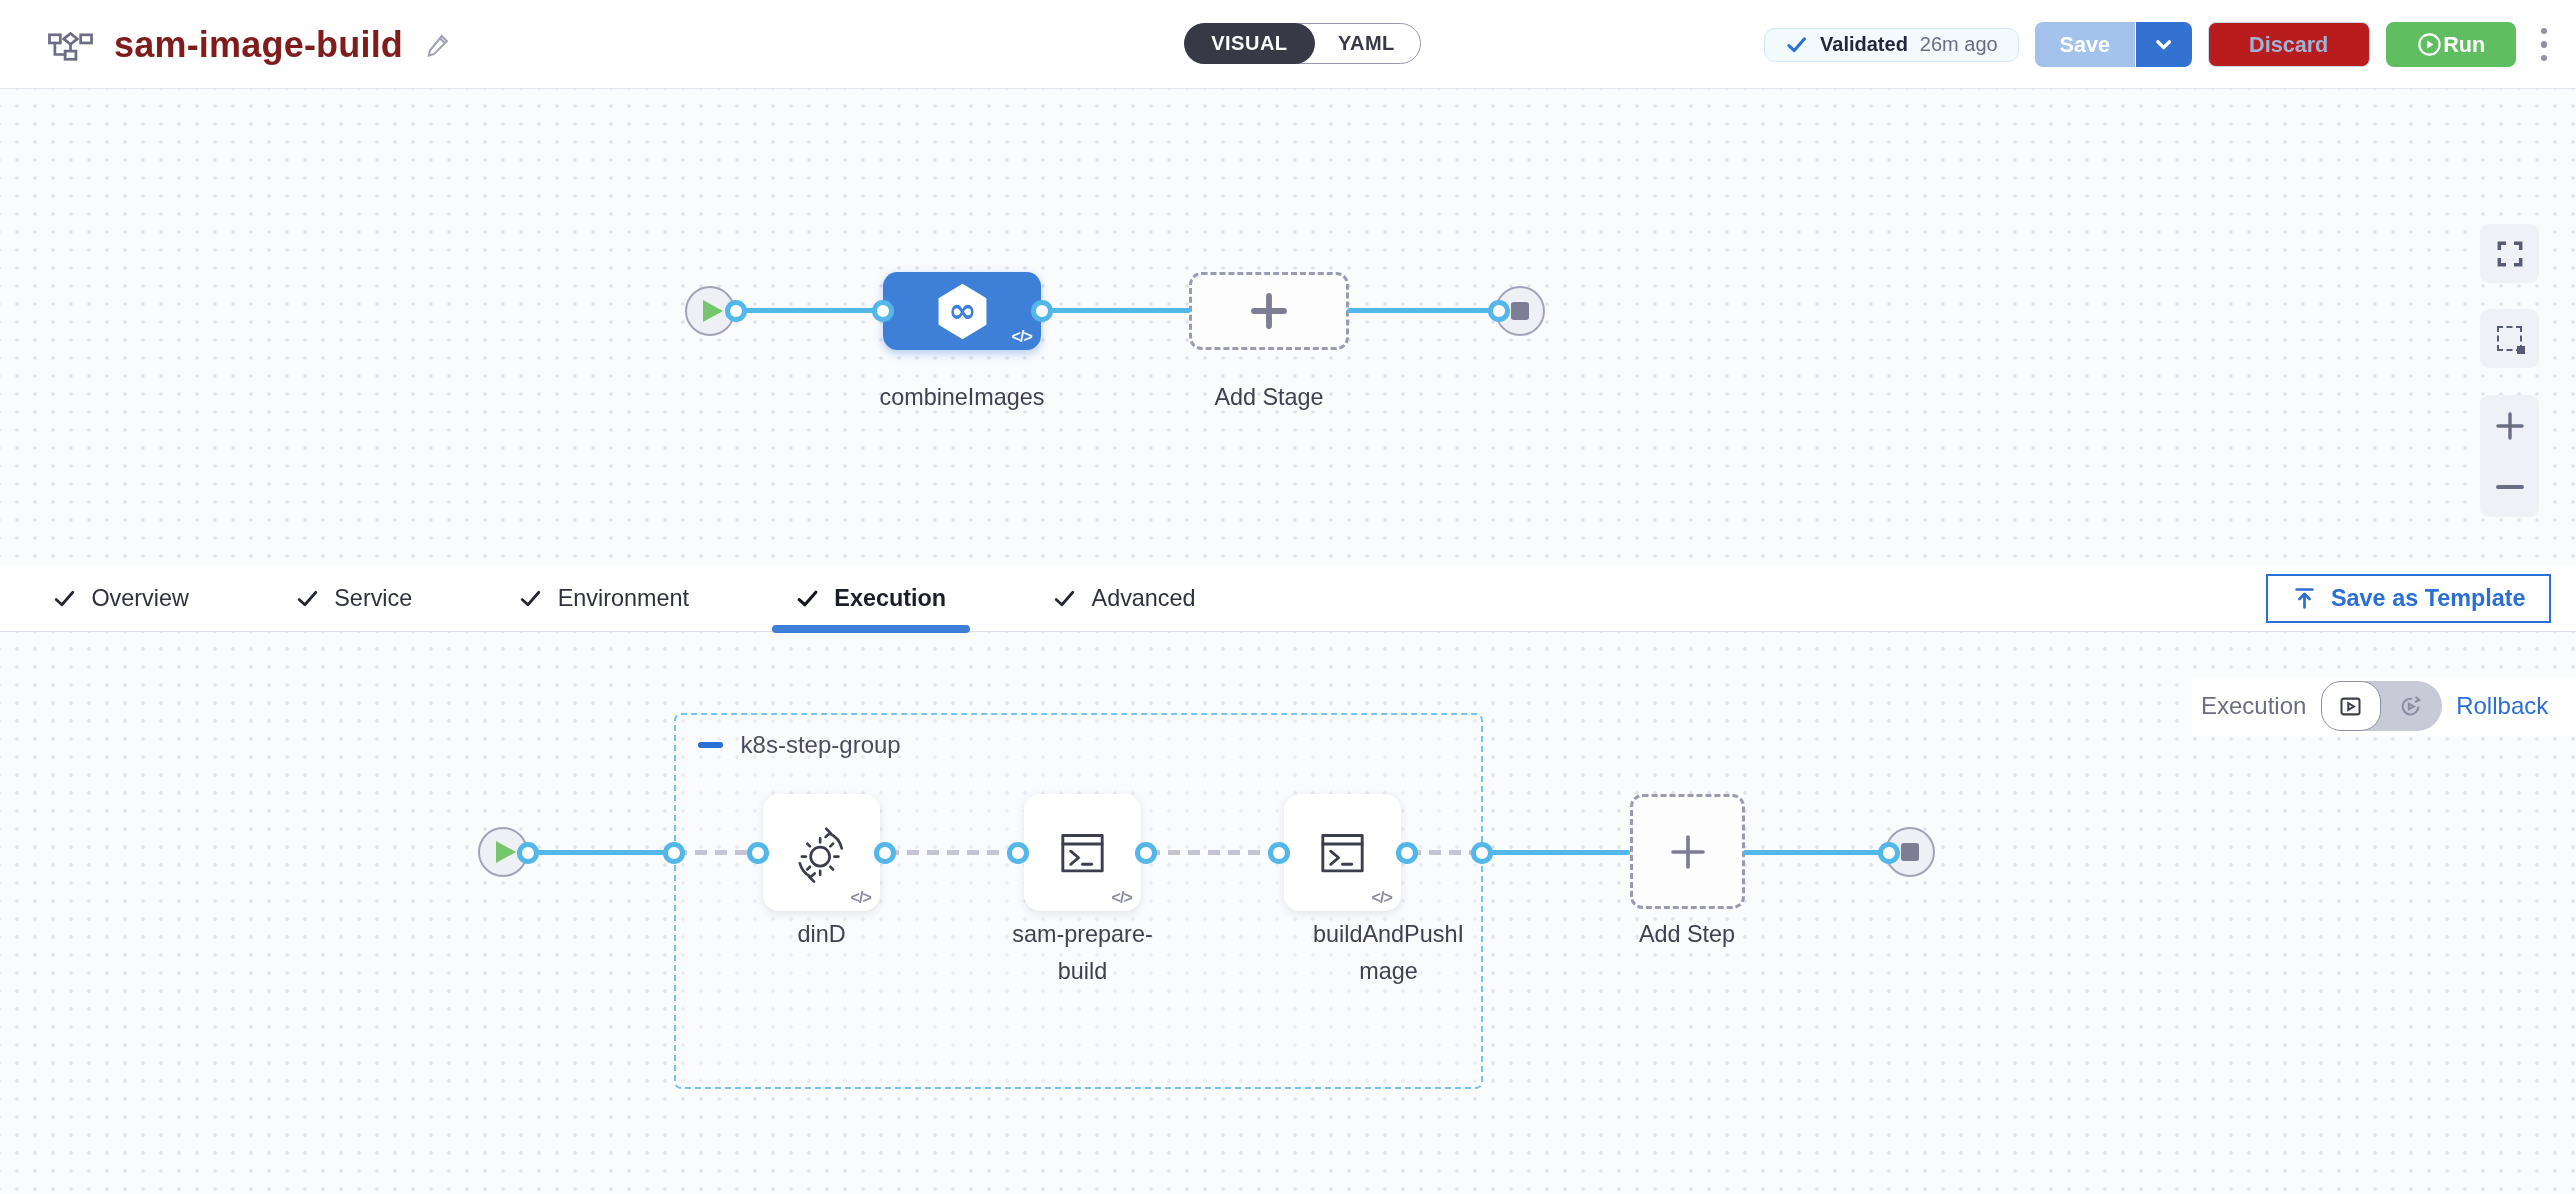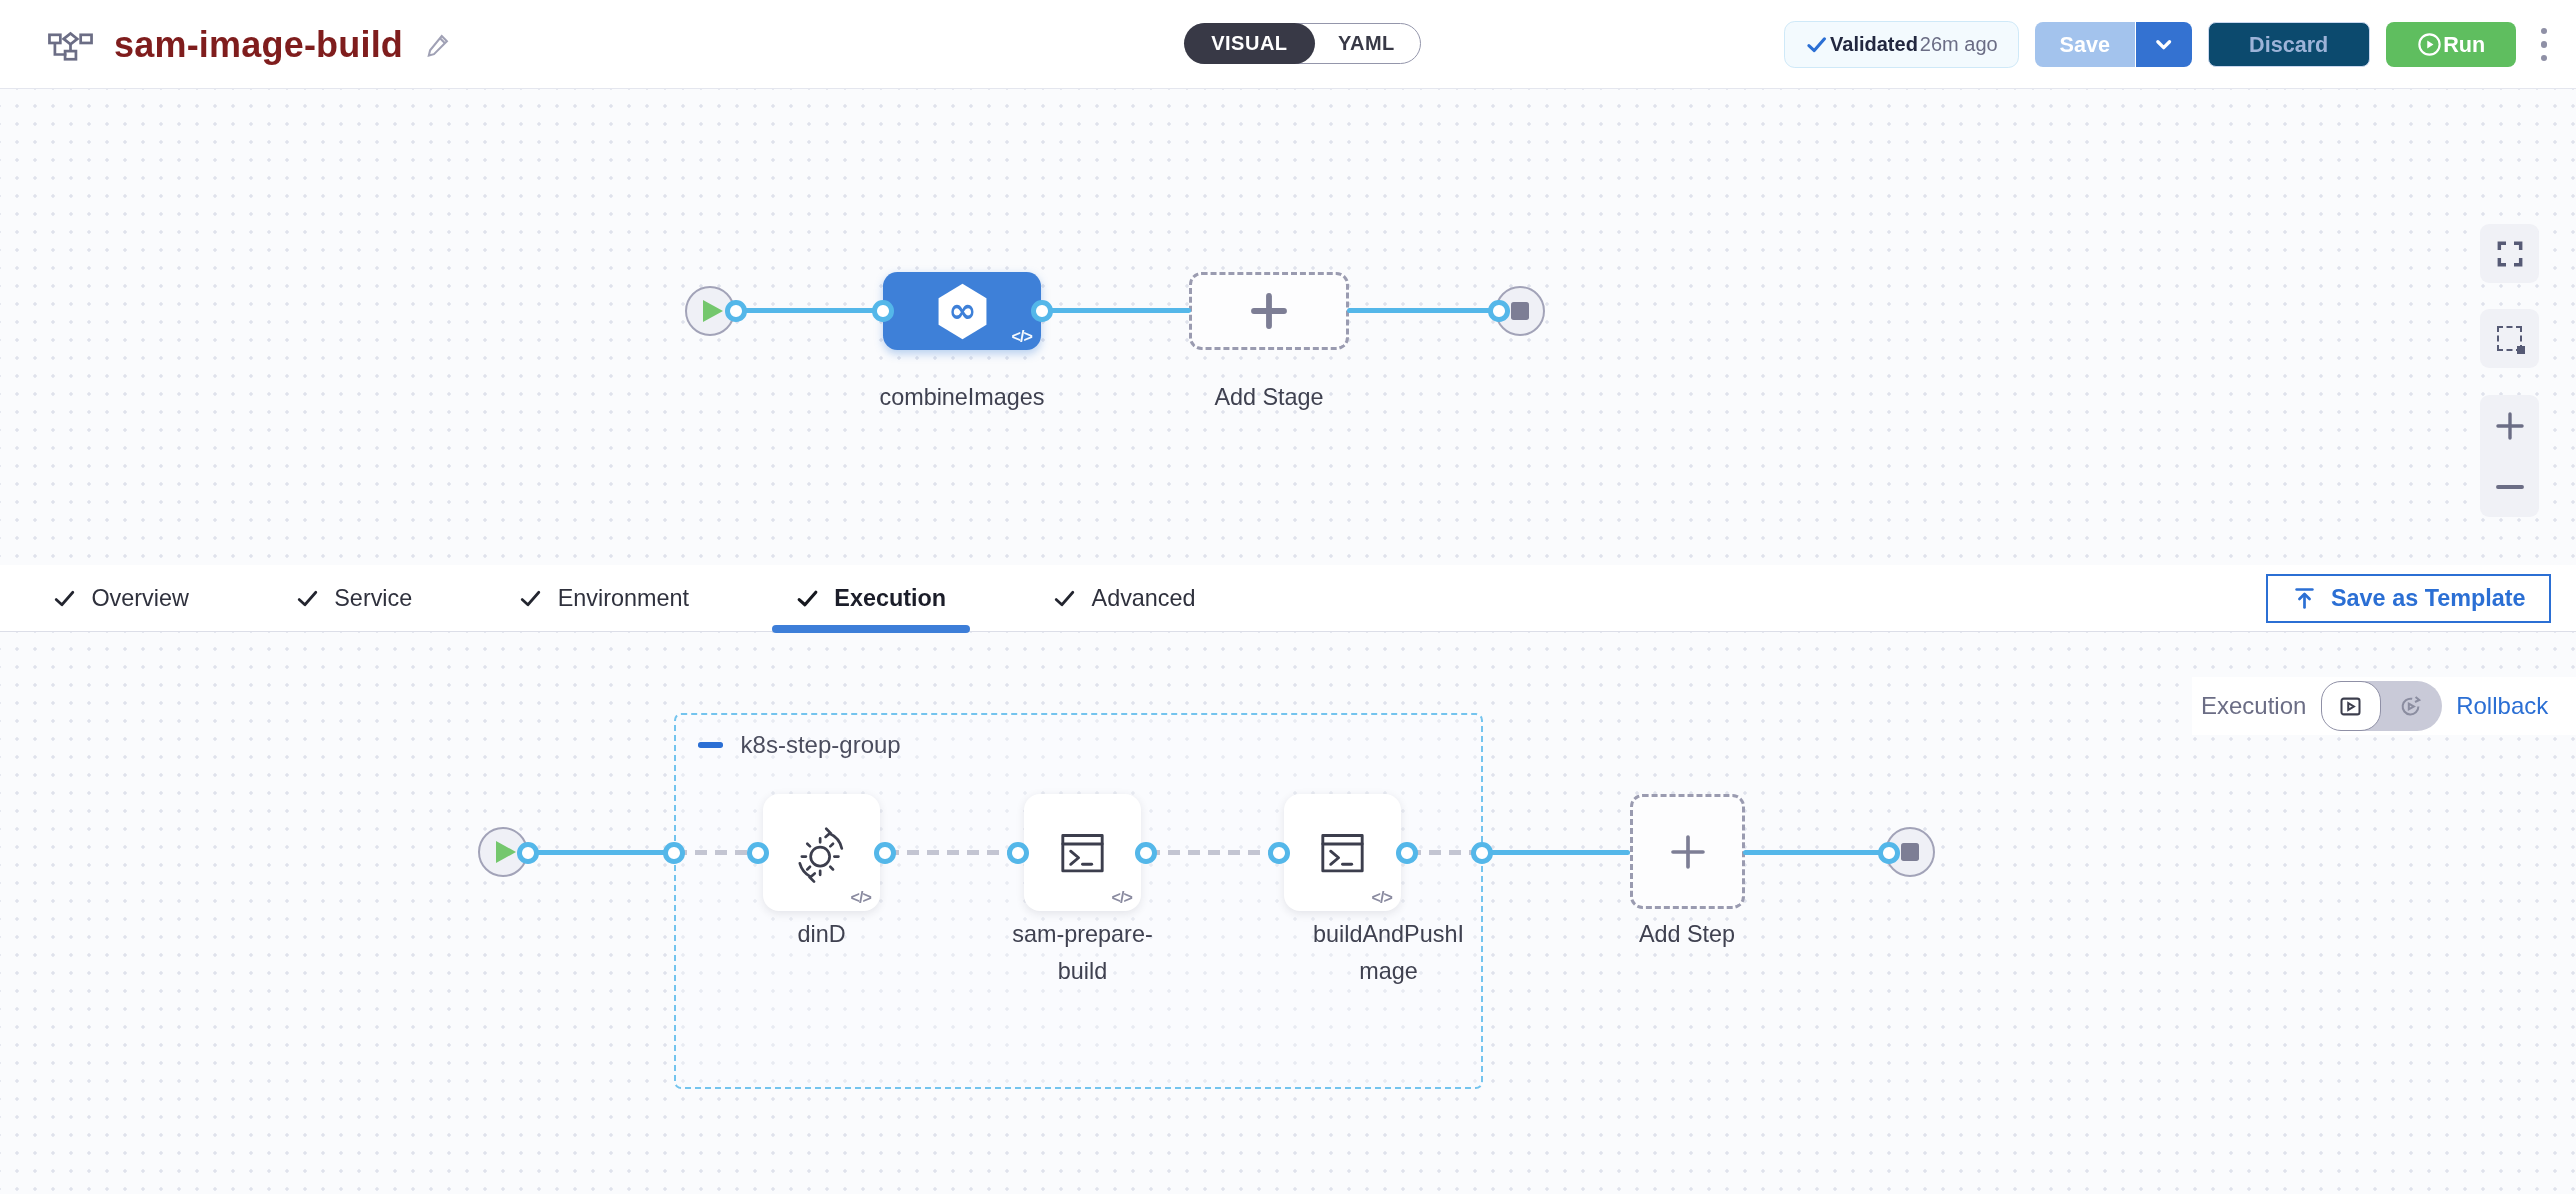--- a/index.html
+++ b/index.html
@@ -9,29 +9,29 @@
   
   .header { position:absolute; top:0; left:0; width:2576px; height:89px; background:#ffffff; border-bottom:1.8px solid #e4e6ee; z-index:5; }
   .title-wrap { position:absolute; left:47px; top:0; height:89px; display:flex; align-items:center; gap:20px; }
   .page-title { font-size:36px; font-weight:700; color:#7f1d1d; letter-spacing:0.2px; }
 
   .view-toggle { position:absolute; left:1185px; top:23.4px; height:41px; display:flex; align-items:flex-start; background:#ffffff; border:1.8px solid #9496ab; border-radius:899px; }
   .view-seg { height:41px; display:flex; align-items:center; padding:0 27px; border-radius:899px; font-size:20px; font-weight:700; letter-spacing:0.5px; color:#383946; margin:-1.8px; }
   .view-seg.sel { background:#383946; color:#ffffff; }
 
   .hdr-right { position:absolute; right:20px; top:0; height:89px; display:flex; align-items:center; gap:16px; }
-  .chip { display:flex; align-items:center; gap:2px; height:47px; padding:0 20px; background:#f3fafe; border:1.8px solid #cfe9f8; border-radius:10.8px; }
+  .chip { display:flex; align-items:center; gap:12px; height:34px; padding:0 20px; background:#f3fafe; border:1.8px solid #cfe9f8; border-radius:10.8px; }
   .chip .v-label { font-size:20px; font-weight:700; color:#22273f; }
   .chip .v-time { font-size:20px; color:#6b6d85; }
 
   .btn { display:flex; align-items:center; justify-content:center; border-radius:8px; font-size:21.6px; font-weight:700; cursor:pointer; }
   .split { display:flex; height:45px; }
   .btn-save { width:101px; background:#a3c3ed; color:#ffffff; border-radius:8px 0 0 8px; border-right:1.8px solid #ffffff; }
   .btn-save-caret { width:56px; background:#3472d1; color:#ffffff; border-radius:0 8px 8px 0; }
-  .btn-discard { width:162px; height:45px; background:#0c4a6e; border:1.8px solid #c9d7ef; color:#9db3d8; }
+  .btn-discard { width:162px; height:45px; background:#b91c1c; border:1.8px solid #c9d7ef; color:#9db3d8; }
   .btn-run { width:130px; height:45px; background:#5fbe5f; color:#ffffff; gap:0; }
   .kebab { display:flex; flex-direction:column; gap:7.2px; padding:7.2px 9px; cursor:pointer; }
   .kebab i { width:6.3px; height:6.3px; border-radius:50%; background:#8f90a6; }
 
   
   .canvas { position:absolute; left:0; width:2576px; background-color:#fafbfd; background-image:radial-gradient(circle, #dfe2ec 1.5px, transparent 1.8px); background-size:18px 18px; background-position:8px 8px; }
   .canvas1 { top:89px; height:476px; }
   .canvas2 { top:632px; height:562px; }
 
   .node-circle { position:absolute; width:50px; height:50px; border-radius:50%; background:#eff0f6; border:2.2px solid #a2a3b8; display:flex; align-items:center; justify-content:center; }

